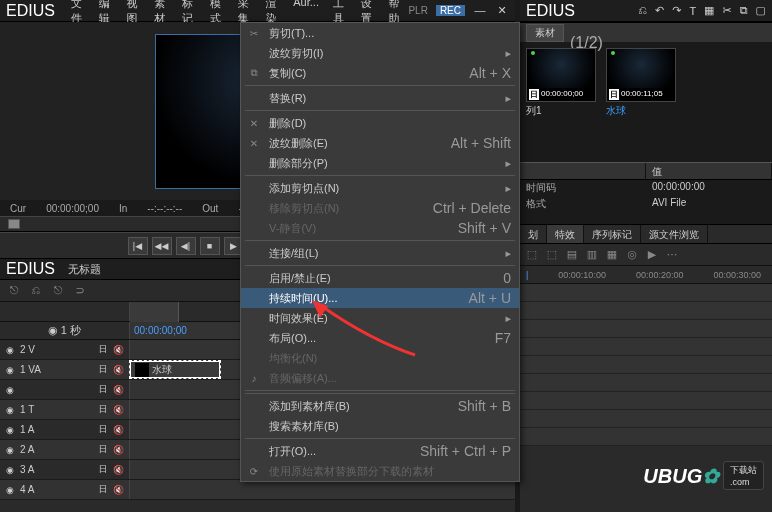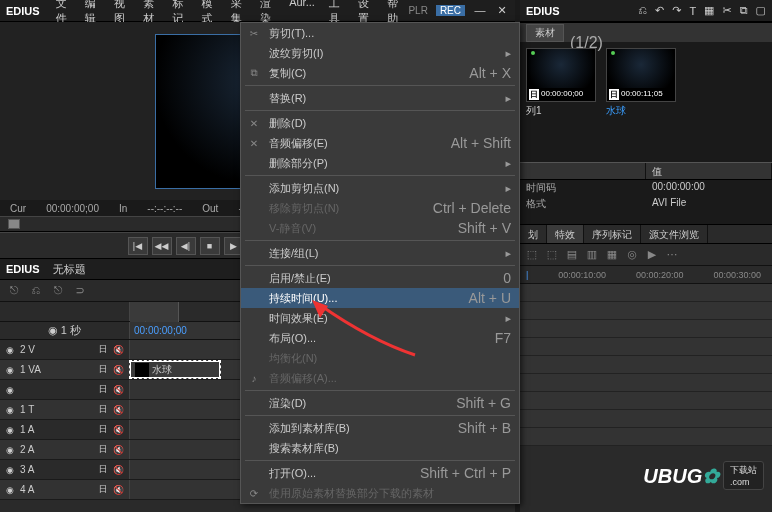--- a/index.html
+++ b/index.html
@@ -1,21 +1,21 @@
 <!DOCTYPE html>
 <html><head>
 <meta charset="utf-8">
 <style>
   * { margin: 0; padding: 0; box-sizing: border-box; font-family: "Microsoft YaHei", Arial, sans-serif; }
   body { background: #1a1a1a; width: 772px; height: 512px; overflow: hidden; position: relative; color: #ccc; font-size: 11px; }
   
   
   .left-window { position: absolute; left: 0; top: 0; width: 515px; height: 512px; background: #2a2a2a; }
   .title-bar { height: 22px; background: #1e1e1e; display: flex; align-items: center; padding: 0 6px; border-bottom: 1px solid #000; }
-  .title-bar .logo { color: #fff; font-weight: bold; font-size: 11px; margin-right: 10px; }
+  .title-bar .logo { color: #fff; font-weight: normal; font-size: 16px; margin-right: 10px; }
   .menu-items { display: flex; gap: 2px; }
   .menu-items span { padding: 2px 6px; color: #ccc; cursor: pointer; }
   .right-badges { margin-left: auto; display: flex; align-items: center; gap: 8px; }
   .badge-plr { color: #888; font-size: 10px; }
   .badge-rec { background: #3a6ea5; color: #fff; padding: 0 4px; font-size: 10px; }
   .win-btn { width: 14px; height: 14px; color: #ccc; text-align: center; cursor: pointer; }
 
   
   .preview-area { height: 178px; background: #222; display: flex; align-items: center; justify-content: center; position: relative; }
   .preview-canvas { width: 206px; height: 155px; background: radial-gradient(circle at 50% 30%, #1a2838 0%, #000 70%); border: 1px solid #3a6ea5; }
@@ -272,21 +272,21 @@
       <span>替换(R)</span>
       <span class="arrow">▸</span>
     </div>
     <div class="ctx-sep"></div>
     <div class="ctx-item">
       <span class="ic">✕</span>
       <span>删除(D)</span>
     </div>
     <div class="ctx-item">
       <span class="ic">✕</span>
-      <span>音频偏移(E)</span>
+      <span>波纹删除(E)</span>
       <span class="shortcut">Alt + Shift</span>
     </div>
     <div class="ctx-item">
       <span>删除部分(P)</span>
       <span class="arrow">▸</span>
     </div>
     <div class="ctx-sep"></div>
     <div class="ctx-item">
       <span>添加剪切点(N)</span>
       <span class="arrow">▸</span>
@@ -322,24 +322,20 @@
       <span class="shortcut">F7</span>
     </div>
     <div class="ctx-item disabled">
       <span>均衡化(N)</span>
     </div>
     <div class="ctx-item disabled">
       <span class="ic">♪</span>
       <span>音频偏移(A)...</span>
     </div>
     <div class="ctx-sep"></div>
-    <div class="ctx-item">
-      <span>渲染(D)</span>
-      <span class="shortcut">Shift + G</span>
-    </div>
     <div class="ctx-sep"></div>
     <div class="ctx-item">
       <span>添加到素材库(B)</span>
       <span class="shortcut">Shift + B</span>
     </div>
     <div class="ctx-item">
       <span>搜索素材库(B)</span>
     </div>
     <div class="ctx-sep"></div>
     <div class="ctx-item">

